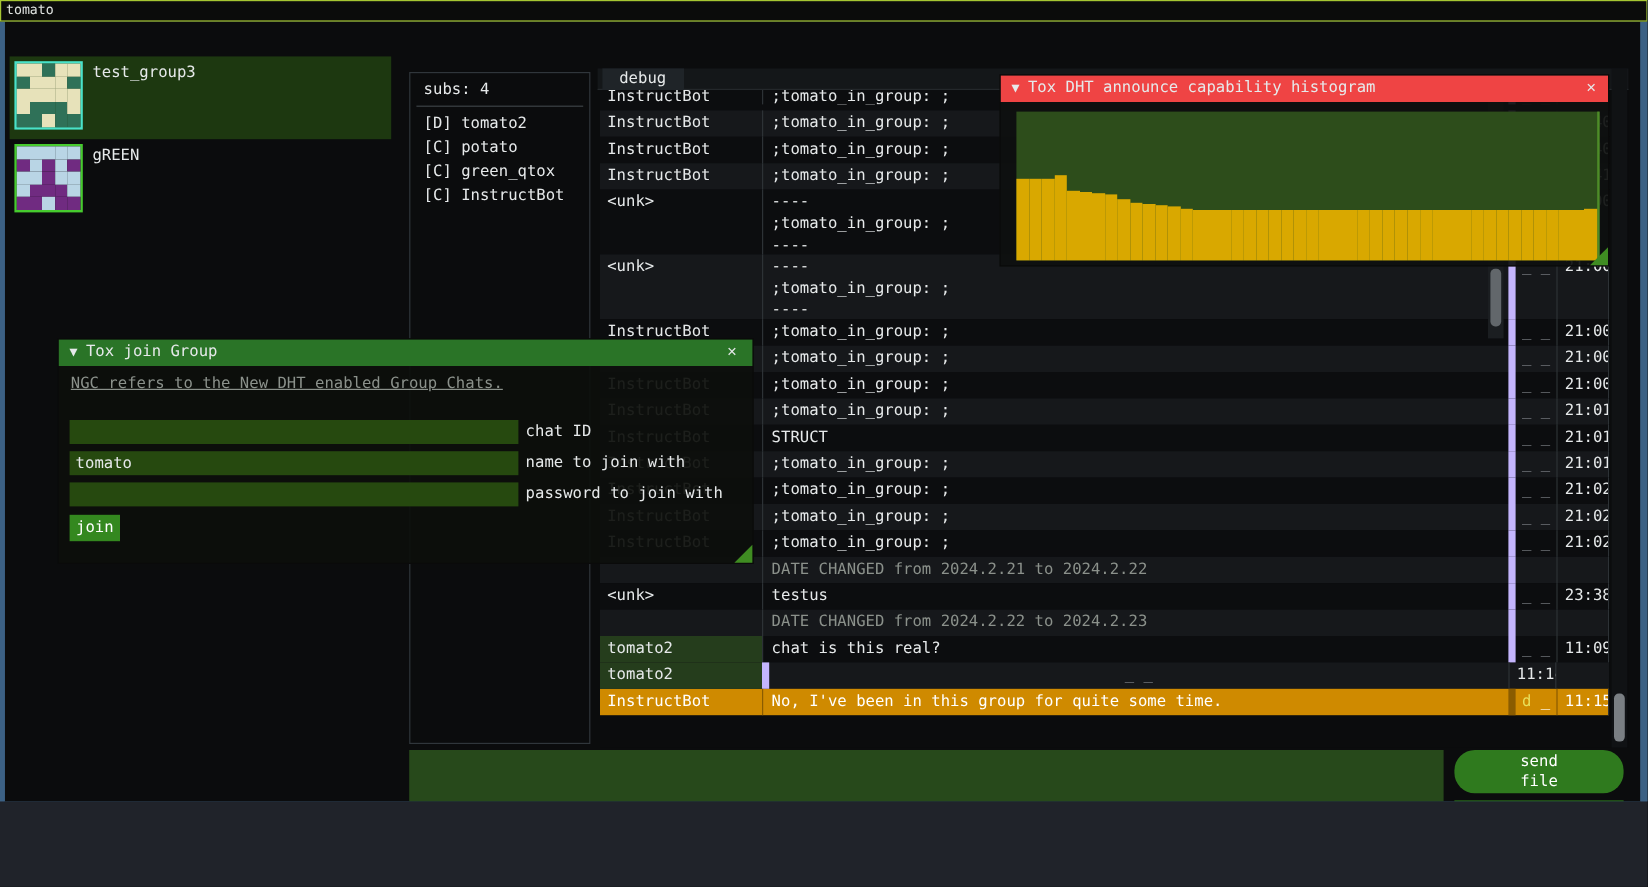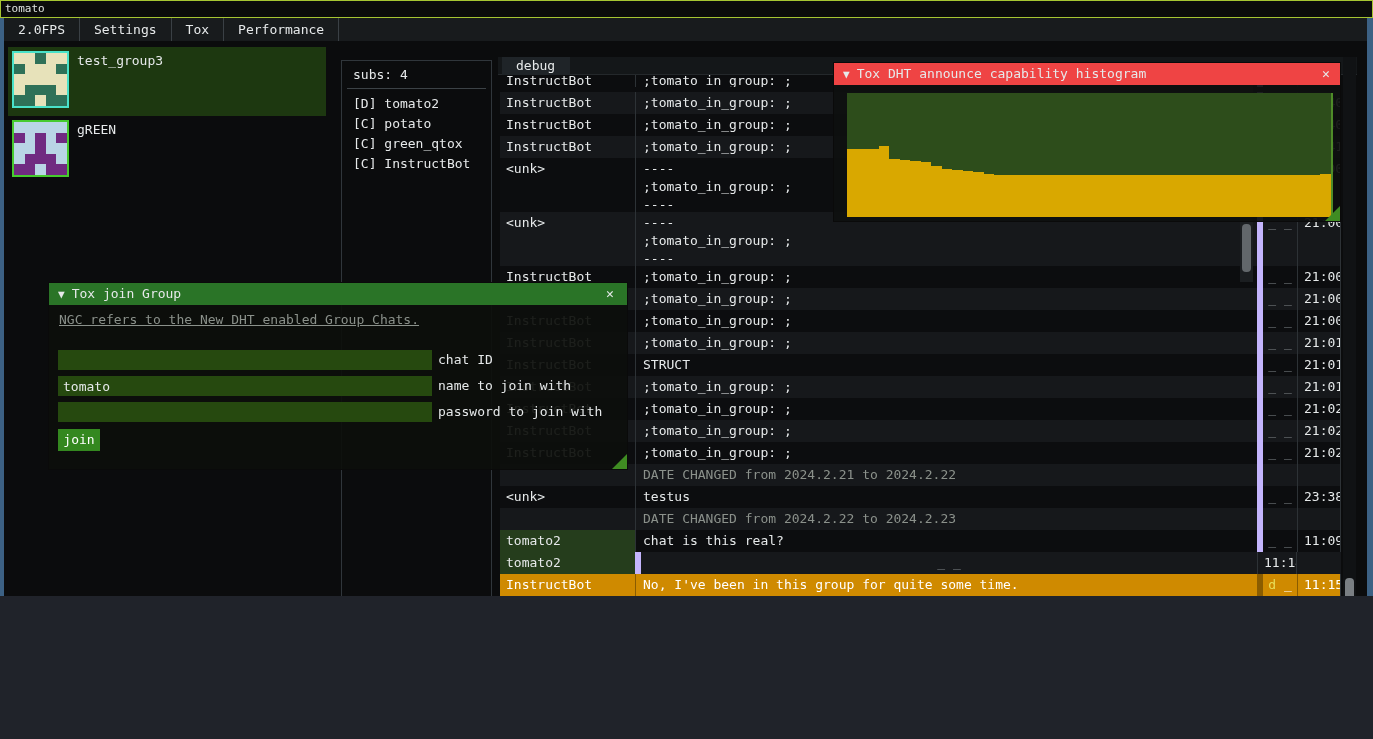--- a/index.html
+++ b/index.html
@@ -1,18 +1,18 @@
 <!DOCTYPE html>
 <html><head>
 <meta charset="utf-8">
 <style>
   html,body{margin:0;padding:0;background:#20232a;}
   *{box-sizing:border-box;}
   .app{
-    position:relative;width:1373px;height:596px;overflow:hidden;
+    position:relative;width:1373px;height:668px;overflow:hidden;
     background:#3c6184;
     font-family:"DejaVu Sans Mono",monospace;
     color:#e6e9ea;font-size:13px;
   }
   .abs{position:absolute;}
   
   .titlebar{left:0;top:0;width:1373px;height:18px;background:#0b0c0b;
     border:1px solid #a6c632;line-height:15px;padding-left:4px;font-size:11px;color:#dfe3df;z-index:60;}
   .frame{background:#3c6184;z-index:55;}
   .frame.left{left:0;top:18px;width:4px;height:721px;}
@@ -93,26 +93,20 @@
 </head>
 <body>
 
 <div class="app">
   <div class="abs main-bg"></div>
 
   <div class="abs titlebar">
     <span>tomato</span>
   </div>
 
-  <div class="abs menubar">
-      <div class="menu-item">2.0FPS</div>
-      <div class="menu-item">Settings</div>
-      <div class="menu-item">Tox</div>
-      <div class="menu-item">Performance</div>
-    </div>
 
   <div class="abs sidebar">
       <div class="group-item selected" style="top: 4px; height: 69px;">
         <div class="g-avatar" style="border: 2px solid rgb(73, 226, 201);">
           <div style="background: rgb(231, 226, 186);"></div>
           <div style="background: rgb(231, 226, 186);"></div>
           <div style="background: rgb(47, 113, 88);"></div>
           <div style="background: rgb(231, 226, 186);"></div>
           <div style="background: rgb(231, 226, 186);"></div>
           <div style="background: rgb(47, 113, 88);"></div>

